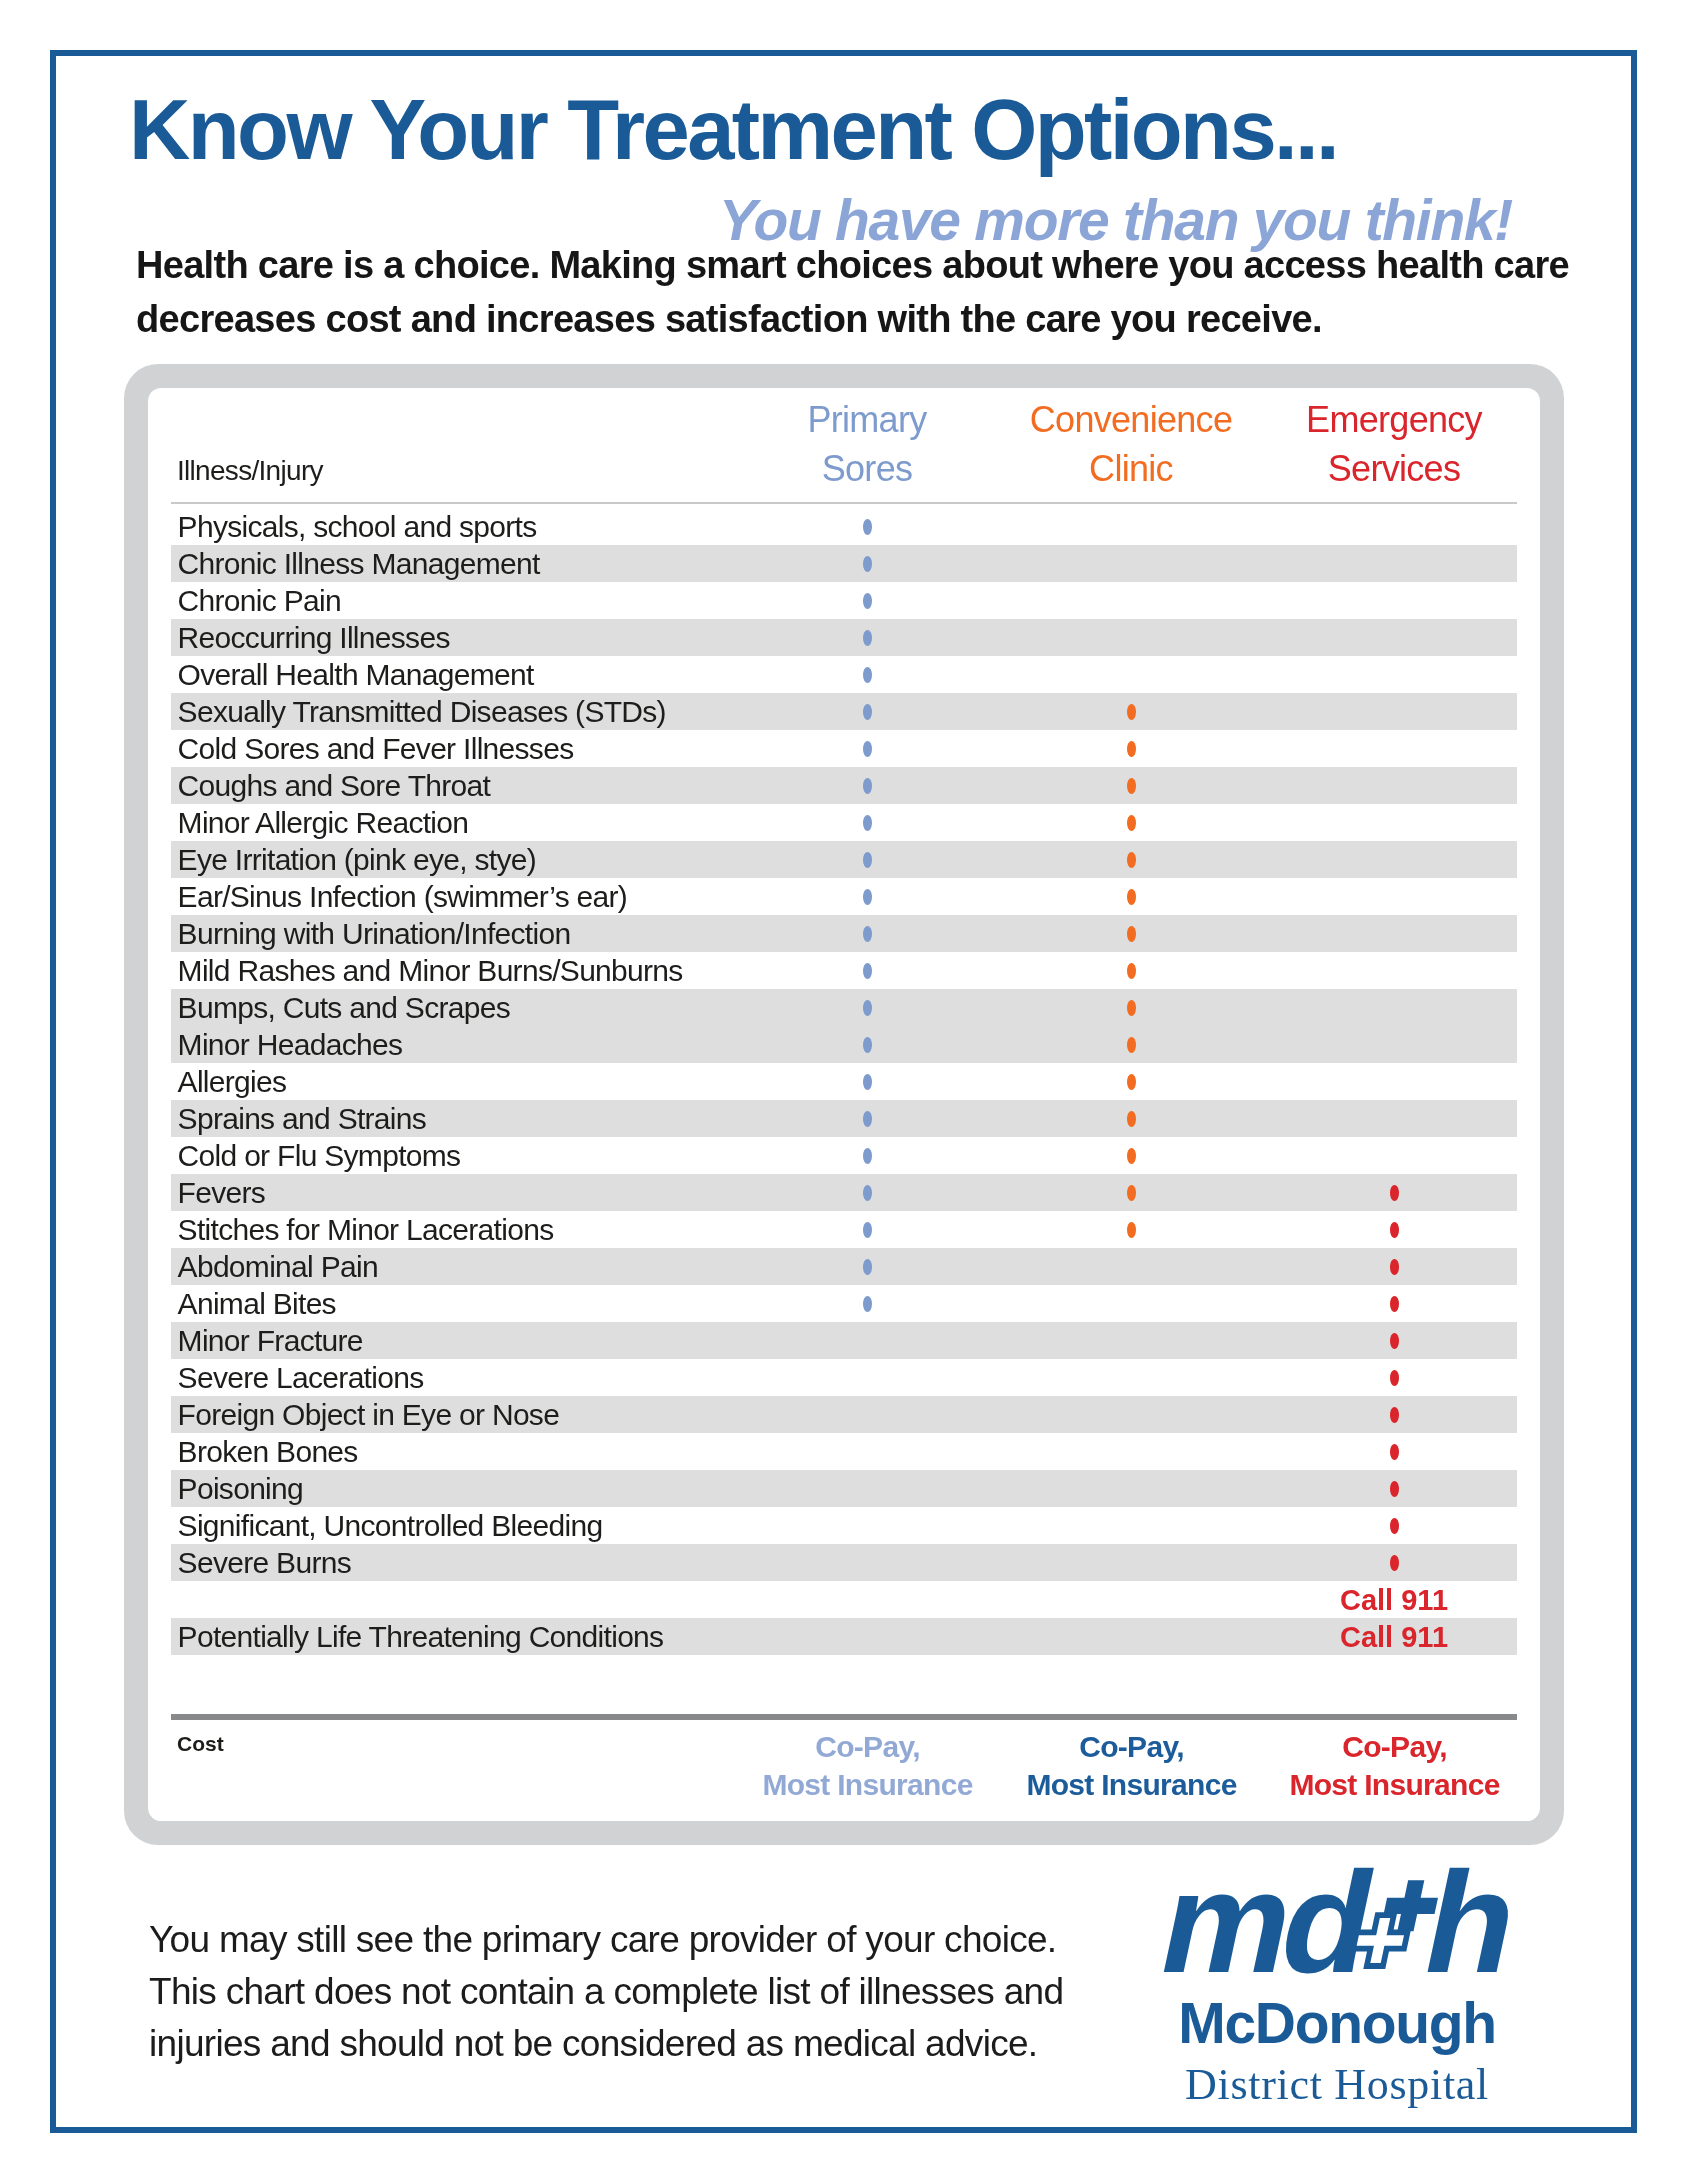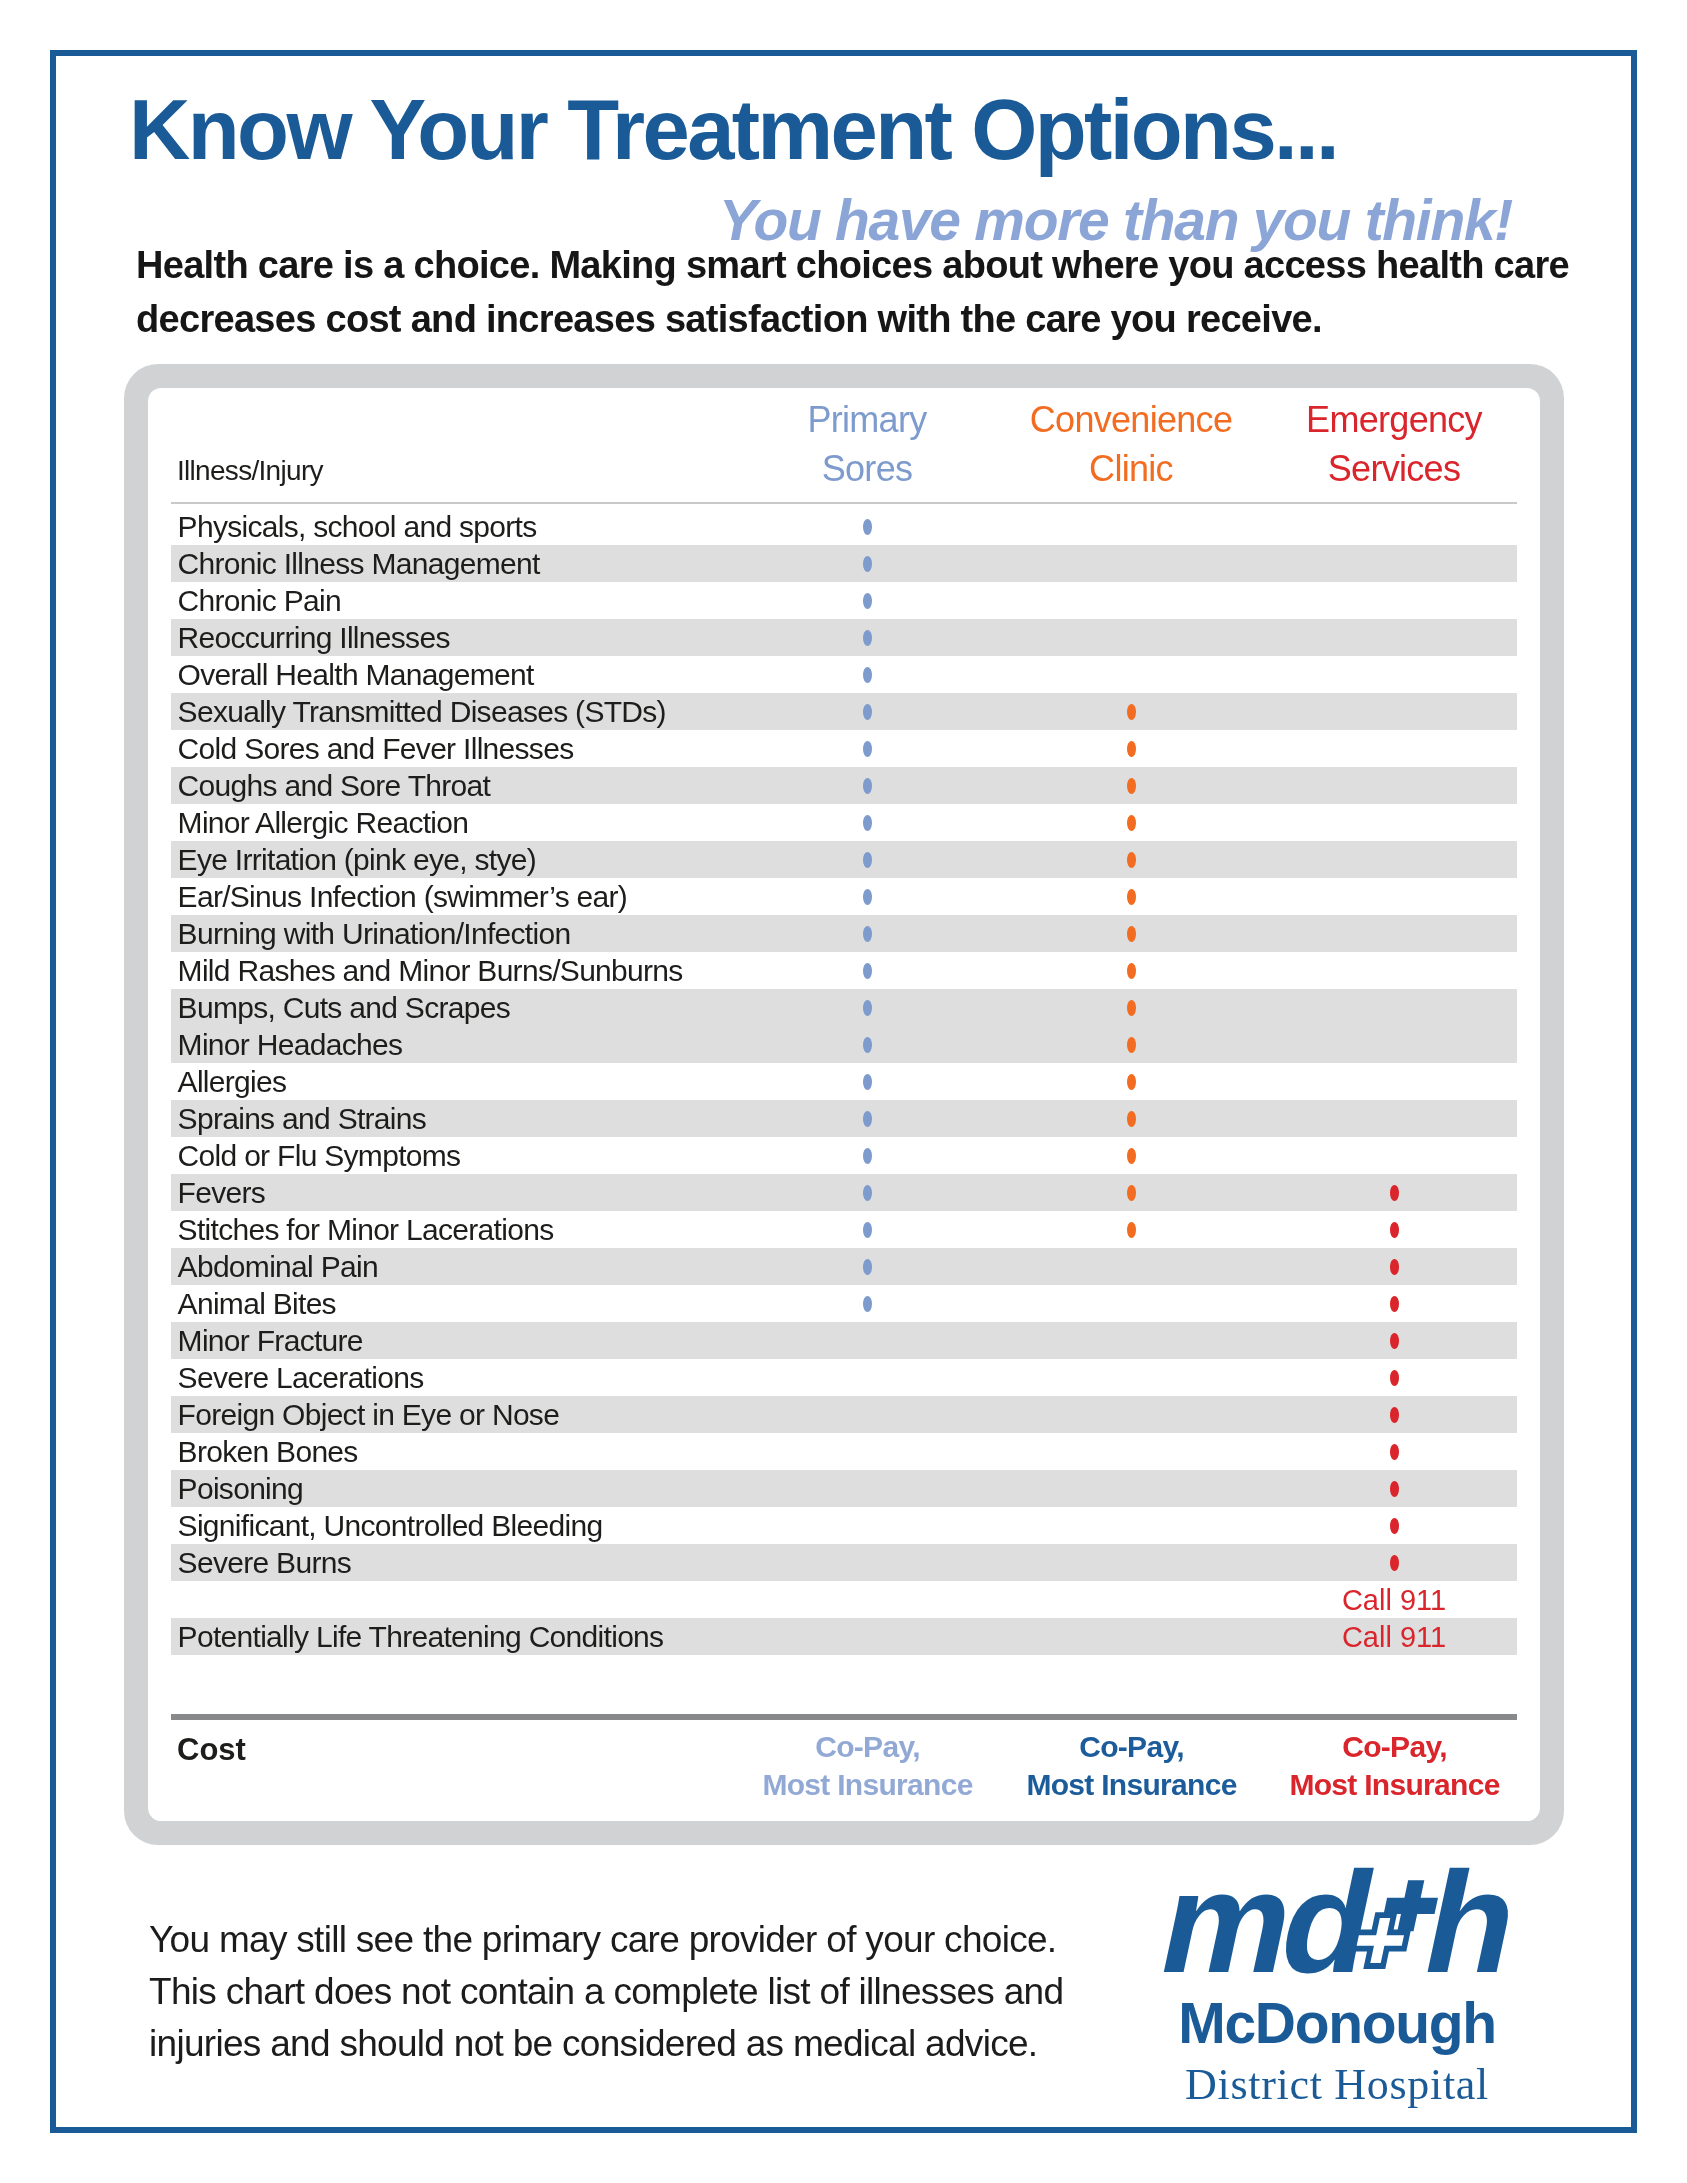--- a/index.html
+++ b/index.html
@@ -29,23 +29,23 @@
   .rows{position:absolute;left:171px;top:508px;width:1346px;}
   .row{position:relative;height:37px;}
   .row.striped{background:#dedede;}
   .row-label{position:absolute;left:6.6px;top:0;height:37px;line-height:38px;
              font-size:30px;color:#1d1d1b;letter-spacing:-0.7px;white-space:nowrap;}
   .dot{position:absolute;top:10.6px;width:9.3px;height:16.5px;border-radius:50%;}
   .dot-pc{background:#7e9bce;}
   .dot-cc{background:#f26d21;}
   .dot-es{background:#d9252b;}
   .call911{position:absolute;left:1124px;width:198px;top:0;height:37px;line-height:38px;
-           text-align:center;font-size:29px;font-weight:400;color:#d9252b;}
+           text-align:center;font-size:29px;font-weight:700;color:#d9252b;}
   .cost-sep{position:absolute;left:171px;top:1714px;width:1346px;height:6px;background:#87898b;}
-  .cost-label{position:absolute;left:177px;top:1732px;font-size:31px;font-weight:700;color:#1d1d1b;}
+  .cost-label{position:absolute;left:177px;top:1732px;font-size:21px;font-weight:700;color:#1d1d1b;}
   .cost-val{position:absolute;top:1728px;width:331px;text-align:center;font-size:30px;
             font-weight:700;line-height:38px;white-space:pre-line;letter-spacing:-0.7px;}
   .cost-pc{left:702px;color:#92a9d6;}
   .cost-cc{left:966px;color:#1d5c9b;}
   .cost-es{left:1229px;color:#d9252b;}
   .disclaimer{position:absolute;left:149px;top:1914px;font-size:37px;color:#1c1c1c;
               line-height:52px;letter-spacing:-0.7px;white-space:pre-line;}
   
   .logo{position:absolute;left:1145px;top:1847px;width:384px;text-align:center;color:#1a5b97;}
   .logo-mark{display:flex;justify-content:center;align-items:flex-end;

